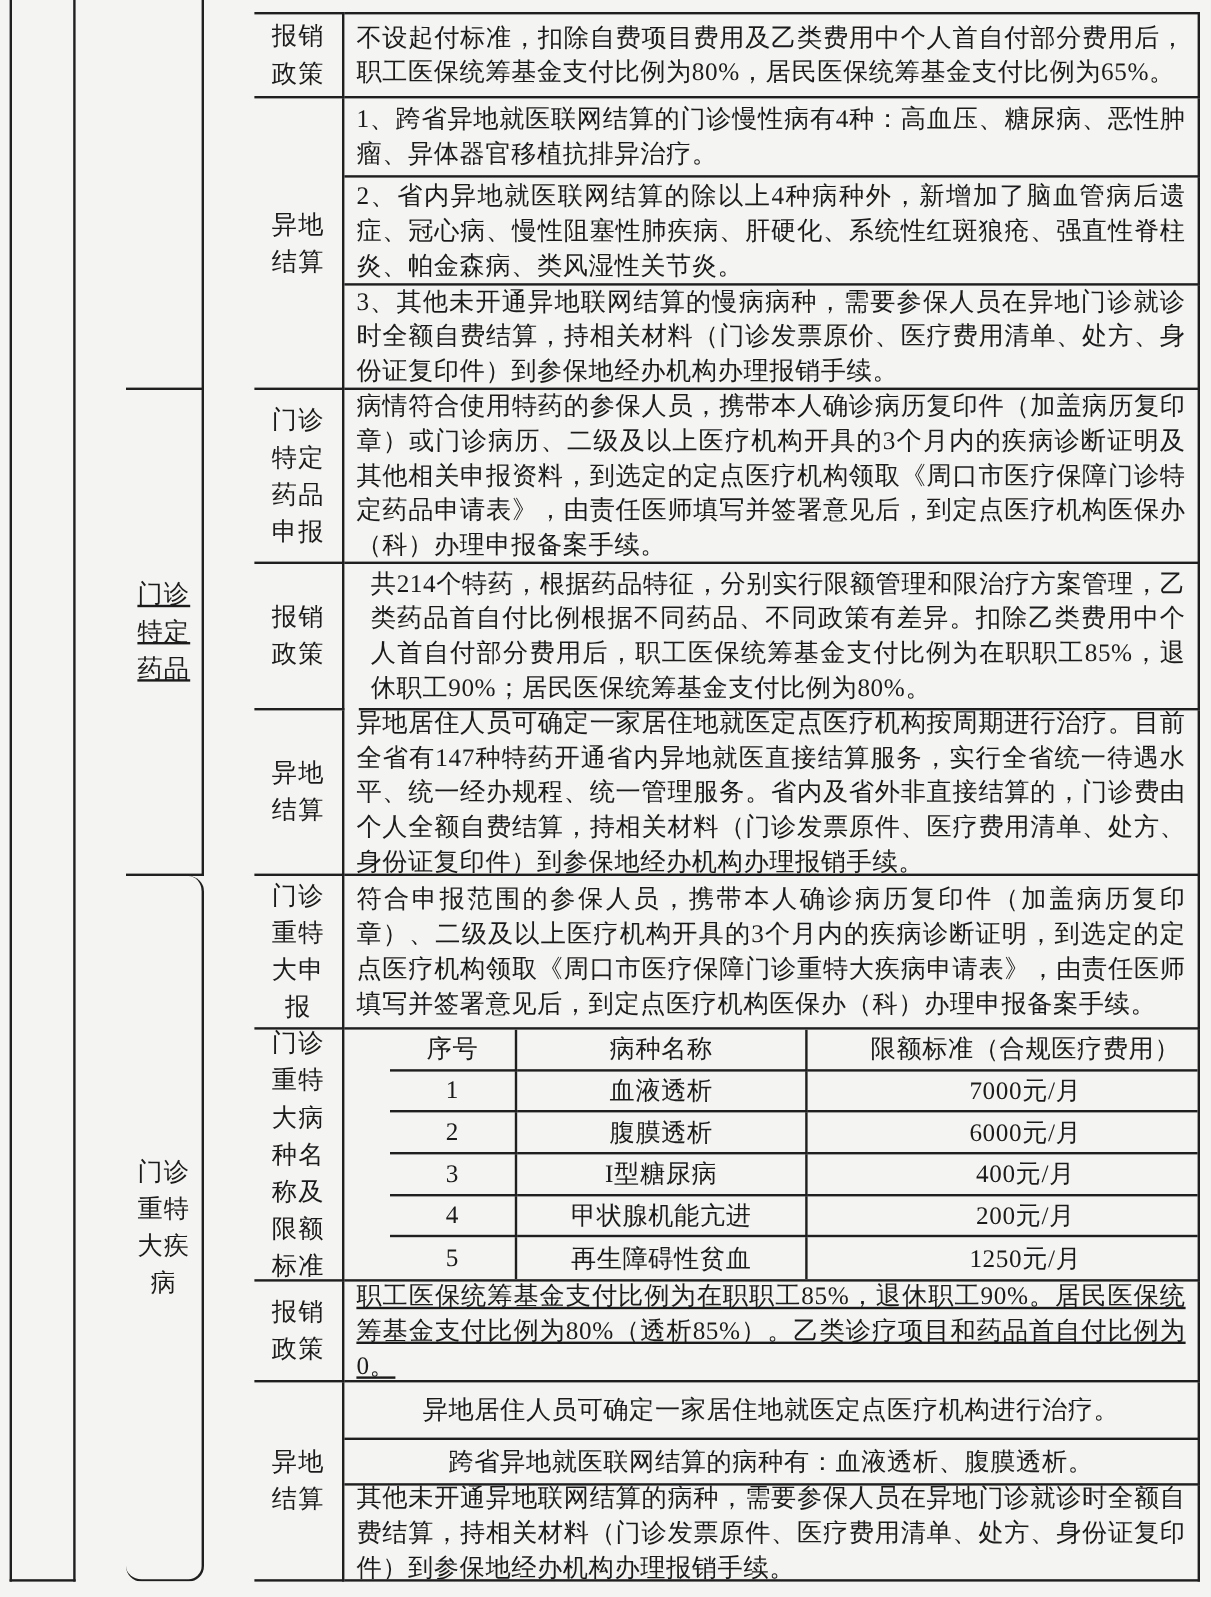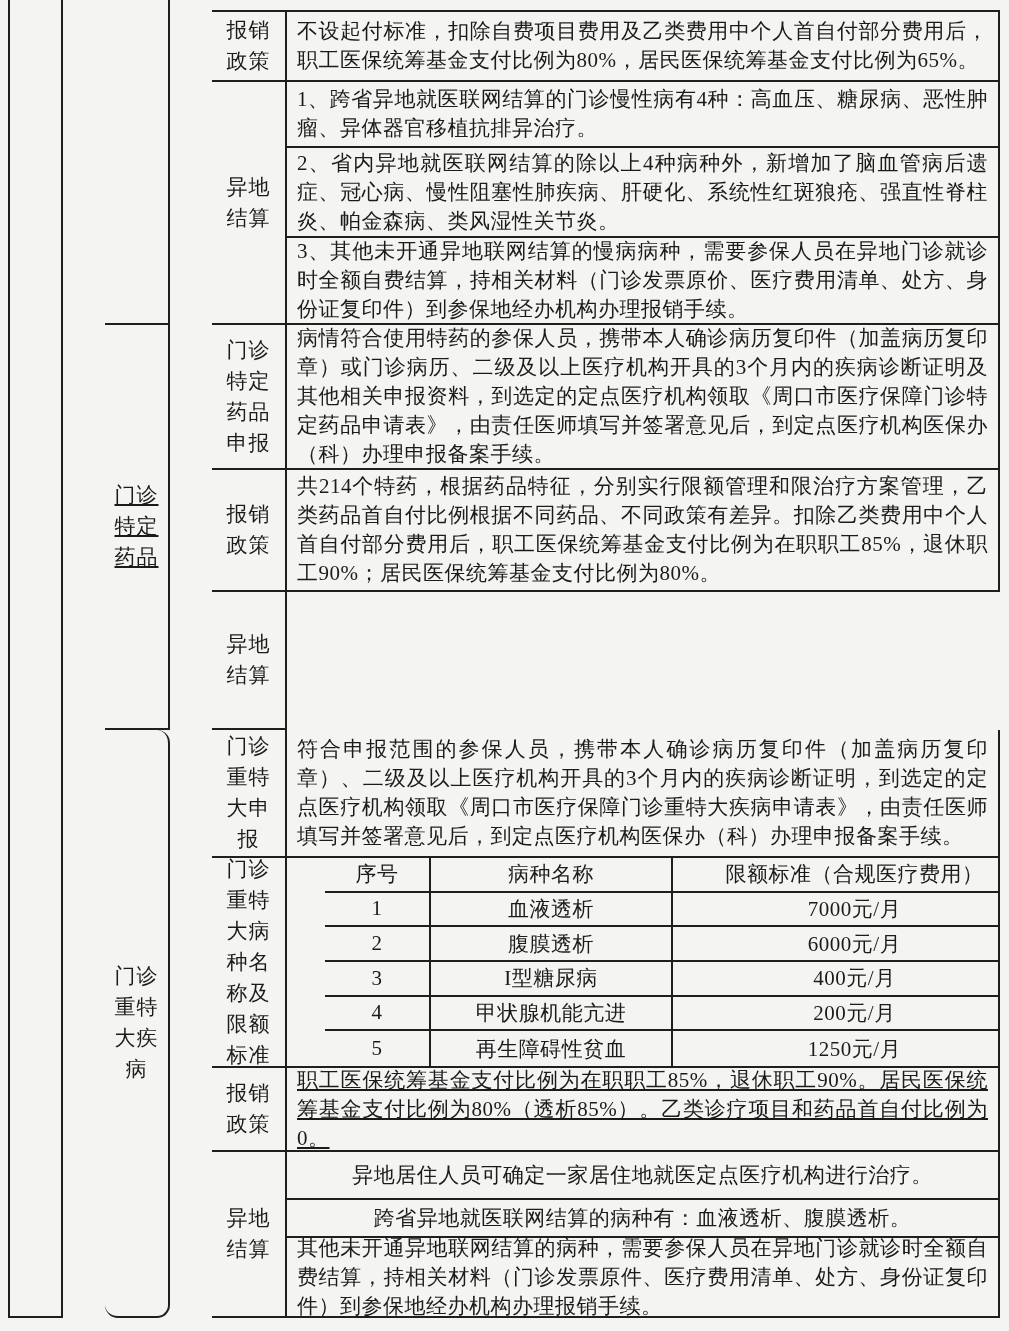--- a/index.html
+++ b/index.html
@@ -102,21 +102,22 @@
     <div class="cell label" style="grid-column:3;grid-row:9;">门诊重特大申报</div>
     <div class="cell label" style="grid-column:3;grid-row:10;">门诊重特大病种名称及限额标准</div>
     <div class="cell label" style="grid-column:3;grid-row:11;">报销政策</div>
     <div class="cell label" style="grid-column:3;grid-row:12/15;">异地结算</div>
 
     <div class="cell content bt" style="grid-column:4;grid-row:2;">不设起付标准，扣除自费项目费用及乙类费用中个人首自付部分费用后，职工医保统筹基金支付比例为80%，居民医保统筹基金支付比例为65%。</div>
     <div class="cell content" style="grid-column:4;grid-row:3;">1、跨省异地就医联网结算的门诊慢性病有4种：高血压、糖尿病、恶性肿瘤、异体器官移植抗排异治疗。</div>
     <div class="cell content" style="grid-column:4;grid-row:4;">2、省内异地就医联网结算的除以上4种病种外，新增加了脑血管病后遗症、冠心病、慢性阻塞性肺疾病、肝硬化、系统性红斑狼疮、强直性脊柱炎、帕金森病、类风湿性关节炎。</div>
     <div class="cell content" style="grid-column:4;grid-row:5;">3、其他未开通异地联网结算的慢病病种，需要参保人员在异地门诊就诊时全额自费结算，持相关材料（门诊发票原价、医疗费用清单、处方、身份证复印件）到参保地经办机构办理报销手续。</div>
     <div class="cell content" style="grid-column:4;grid-row:6;">病情符合使用特药的参保人员，携带本人确诊病历复印件（加盖病历复印章）或门诊病历、二级及以上医疗机构开具的3个月内的疾病诊断证明及其他相关申报资料，到选定的定点医疗机构领取《周口市医疗保障门诊特定药品申请表》，由责任医师填写并签署意见后，到定点医疗机构医保办（科）办理申报备案手续。</div>
-    <div class="cell content" style="grid-column:4;grid-row:7;">共214个特药，根据药品特征，分别实行限额管理和限治疗方案管理，乙类药品首自付比例根据不同药品、不同政策有差异。扣除乙类费用中个人首自付部分费用后，职工医保统筹基金支付比例为在职职工85%，退休职工90%；居民医保统筹基金支付比例为80%。</div>
+    <div class="cell content" style="grid-column:4;grid-row:7;margin-left:12px;">共214个特药，根据药品特征，分别实行限额管理和限治疗方案管理，乙类药品首自付比例根据不同药品、不同政策有差异。扣除乙类费用中个人首自付部分费用后，职工医保统筹基金支付比例为在职职工85%，退休职工90%；居民医保统筹基金支付比例为80%。</div>
+    <div class="cell content" style="grid-column:4;grid-row:8;">异地居住人员可确定一家居住地就医定点医疗机构按周期进行治疗。目前全省有147种特药开通省内异地就医直接结算服务，实行全省统一待遇水平、统一经办规程、统一管理服务。省内及省外非直接结算的，门诊费由个人全额自费结算，持相关材料（门诊发票原件、医疗费用清单、处方、身份证复印件）到参保地经办机构办理报销手续。</div>
     <div class="cell content" style="grid-column:4;grid-row:9;">符合申报范围的参保人员，携带本人确诊病历复印件（加盖病历复印章）、二级及以上医疗机构开具的3个月内的疾病诊断证明，到选定的定点医疗机构领取《周口市医疗保障门诊重特大疾病申请表》，由责任医师填写并签署意见后，到定点医疗机构医保办（科）办理申报备案手续。</div>
 
     <div class="cell inner" style="grid-column:4;grid-row:10;padding-left:38px;">
       <div class="inner-grid">
         <div class="icell">序号</div>
         <div class="icell">病种名称</div>
         <div class="icell last-col">限额标准（合规医疗费用）</div>
 
         <div class="icell">1</div>
         <div class="icell">血液透析</div>

